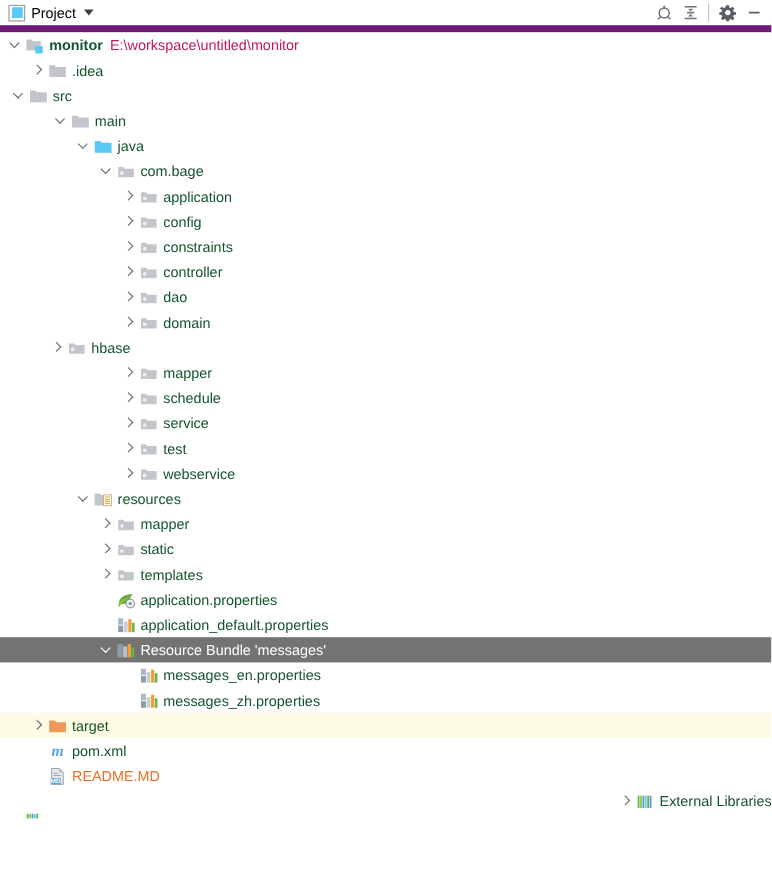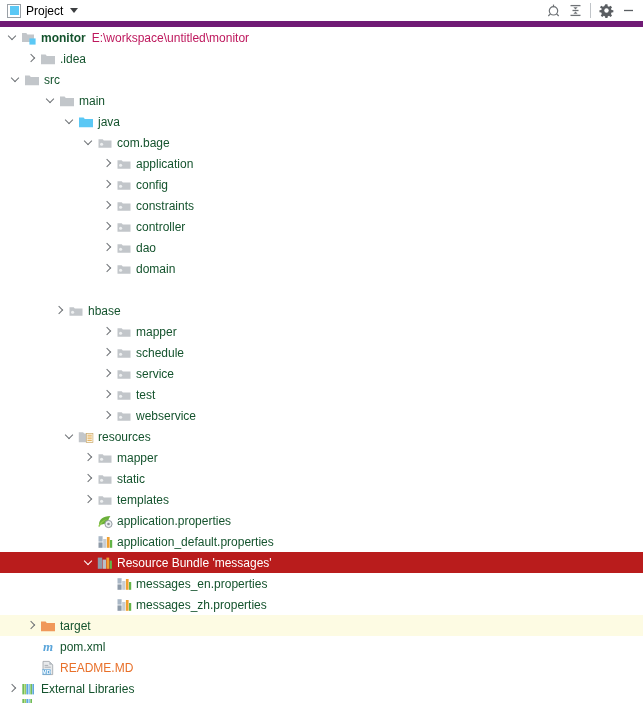--- a/index.html
+++ b/index.html
@@ -87,21 +87,21 @@
     background: #ffffff;
   }
   .row {
     position: relative;
     height: 21px;
     display: flex;
     align-items: center;
     white-space: nowrap;
     cursor: default;
   }
-  .row.selected { background: #b91c1c; }
+  .row.selected { background: #737373; }
   .row.selected .label,
   .row.selected .path { color: #ffffff; }
   .row.excluded { background: #fdfbe3; }
 
   .twisty {
     width: 16px;
     min-width: 16px;
     height: 21px;
     position: relative;
     display: block;
@@ -305,21 +305,21 @@
     <div class="row" style="padding-left: 100px;">
       <span class="twisty collapsed"></span>
       <span class="ico">
         <svg width="16" height="16" viewBox="0 0 16 16">
           <path d="M1.5 4.2h4.2l1.1 1.4H14.5v7.2h-13z" fill="#c2c6ca"></path>
           <circle cx="4.6" cy="9.2" r="1.55" fill="#eef0f1"></circle>
         </svg>
       </span>
       <span class="label">domain</span>
     </div>
-    <div class="row" style="padding-left: 52px; margin-top: 21px;">
+    <div class="row" style="padding-left: 40px;">
       <span class="twisty collapsed"></span>
       <span class="ico">
         <svg width="16" height="16" viewBox="0 0 16 16">
           <path d="M1.5 4.2h4.2l1.1 1.4H14.5v7.2h-13z" fill="#c2c6ca"></path>
           <circle cx="4.6" cy="9.2" r="1.55" fill="#eef0f1"></circle>
         </svg>
       </span>
       <span class="label">hbase</span>
     </div>
     <div class="row" style="padding-left: 100px;">
@@ -508,21 +508,21 @@
           <g stroke="#9aa0a6" stroke-width="0.8">
             <line x1="4.6" y1="5.4" x2="8.2" y2="5.4"></line>
             <line x1="4.6" y1="7.2" x2="10.8" y2="7.2"></line>
           </g>
           <rect x="2.2" y="9.4" width="8.4" height="5.2" fill="#5aa5da"></rect>
           <text x="6.4" y="13.7" font-family="Liberation Sans, sans-serif" font-size="5.2" font-weight="bold" fill="#ffffff" text-anchor="middle">MD</text>
         </svg>
       </span>
       <span class="label orange">README.MD</span>
     </div>
-    <div class="row" style="padding-left: 5px;">
+    <div class="row" style="padding-left: 5px; justify-content: flex-end;">
       <span class="twisty collapsed"></span>
       <span class="ico">
         <svg width="16" height="16" viewBox="0 0 16 16">
           <rect x="1.4" y="3.0" width="1.5" height="10.4" fill="#63b548"></rect>
           <rect x="3.4" y="3.0" width="1.5" height="10.4" fill="#8ec84b"></rect>
           <rect x="5.4" y="3.0" width="1.5" height="10.4" fill="#4c9ed9"></rect>
           <rect x="7.4" y="3.0" width="1.5" height="10.4" fill="#7fc0ea"></rect>
           <rect x="9.4" y="3.0" width="1.5" height="10.4" fill="#63b548"></rect>
           <rect x="11.4" y="3.0" width="1.5" height="10.4" fill="#4c9ed9"></rect>
         </svg>

